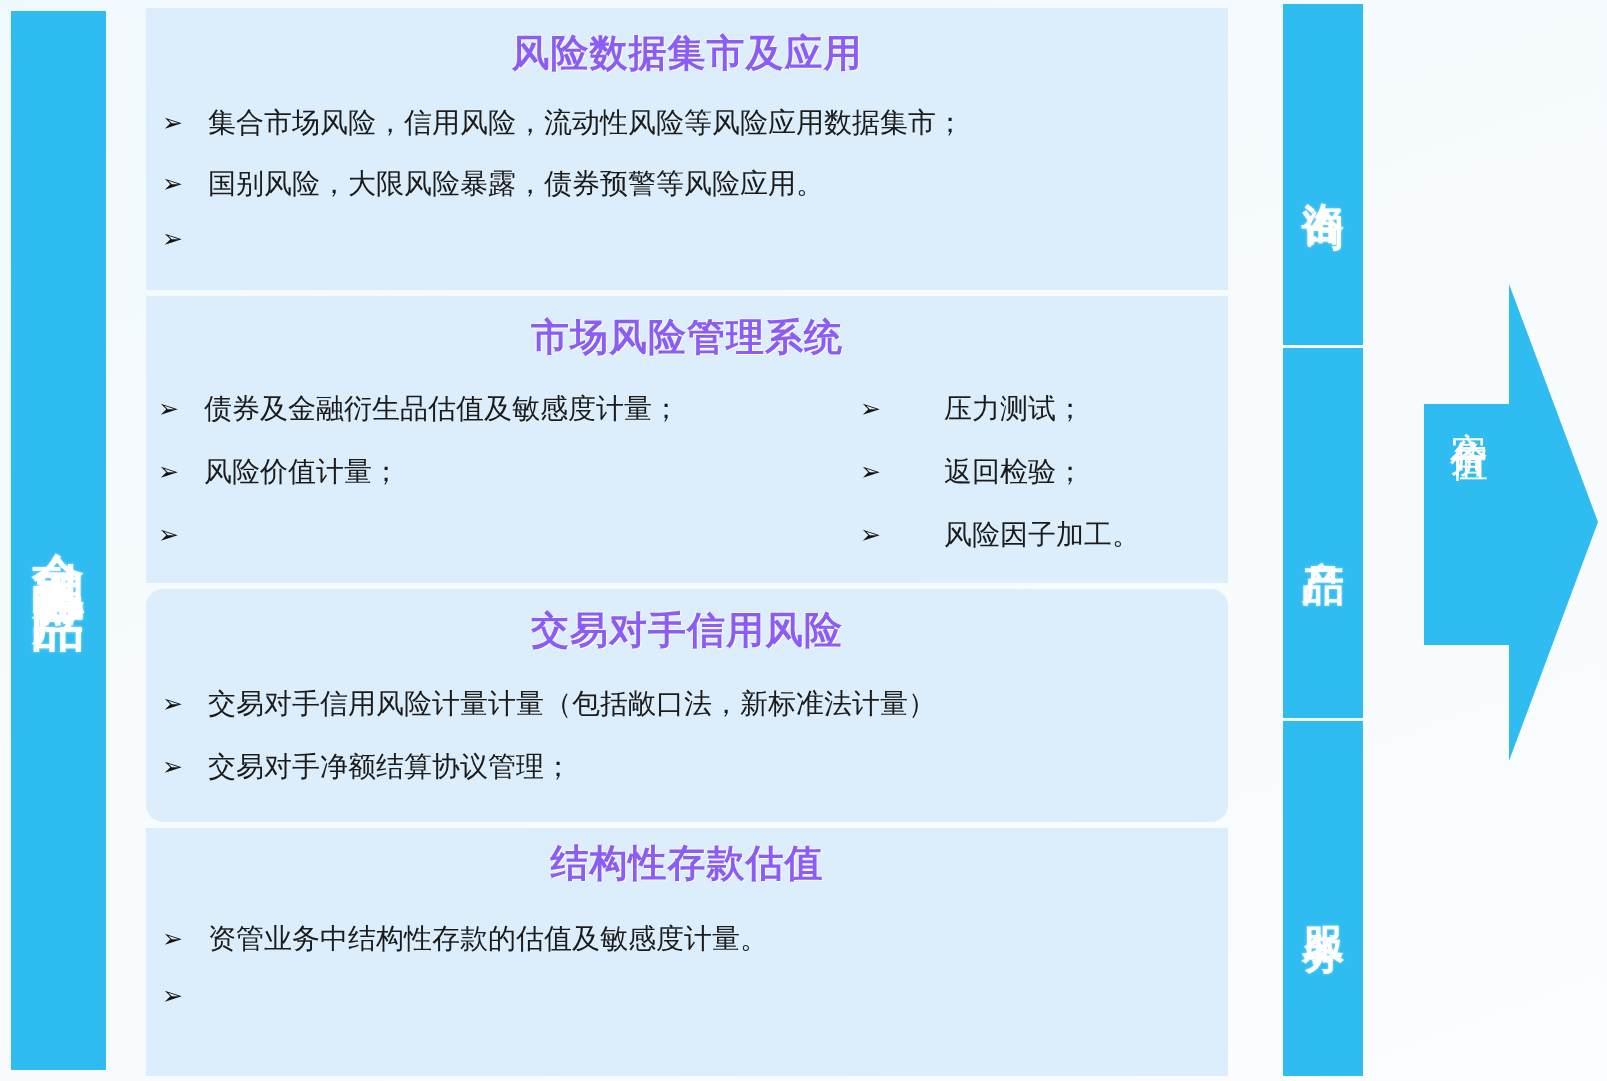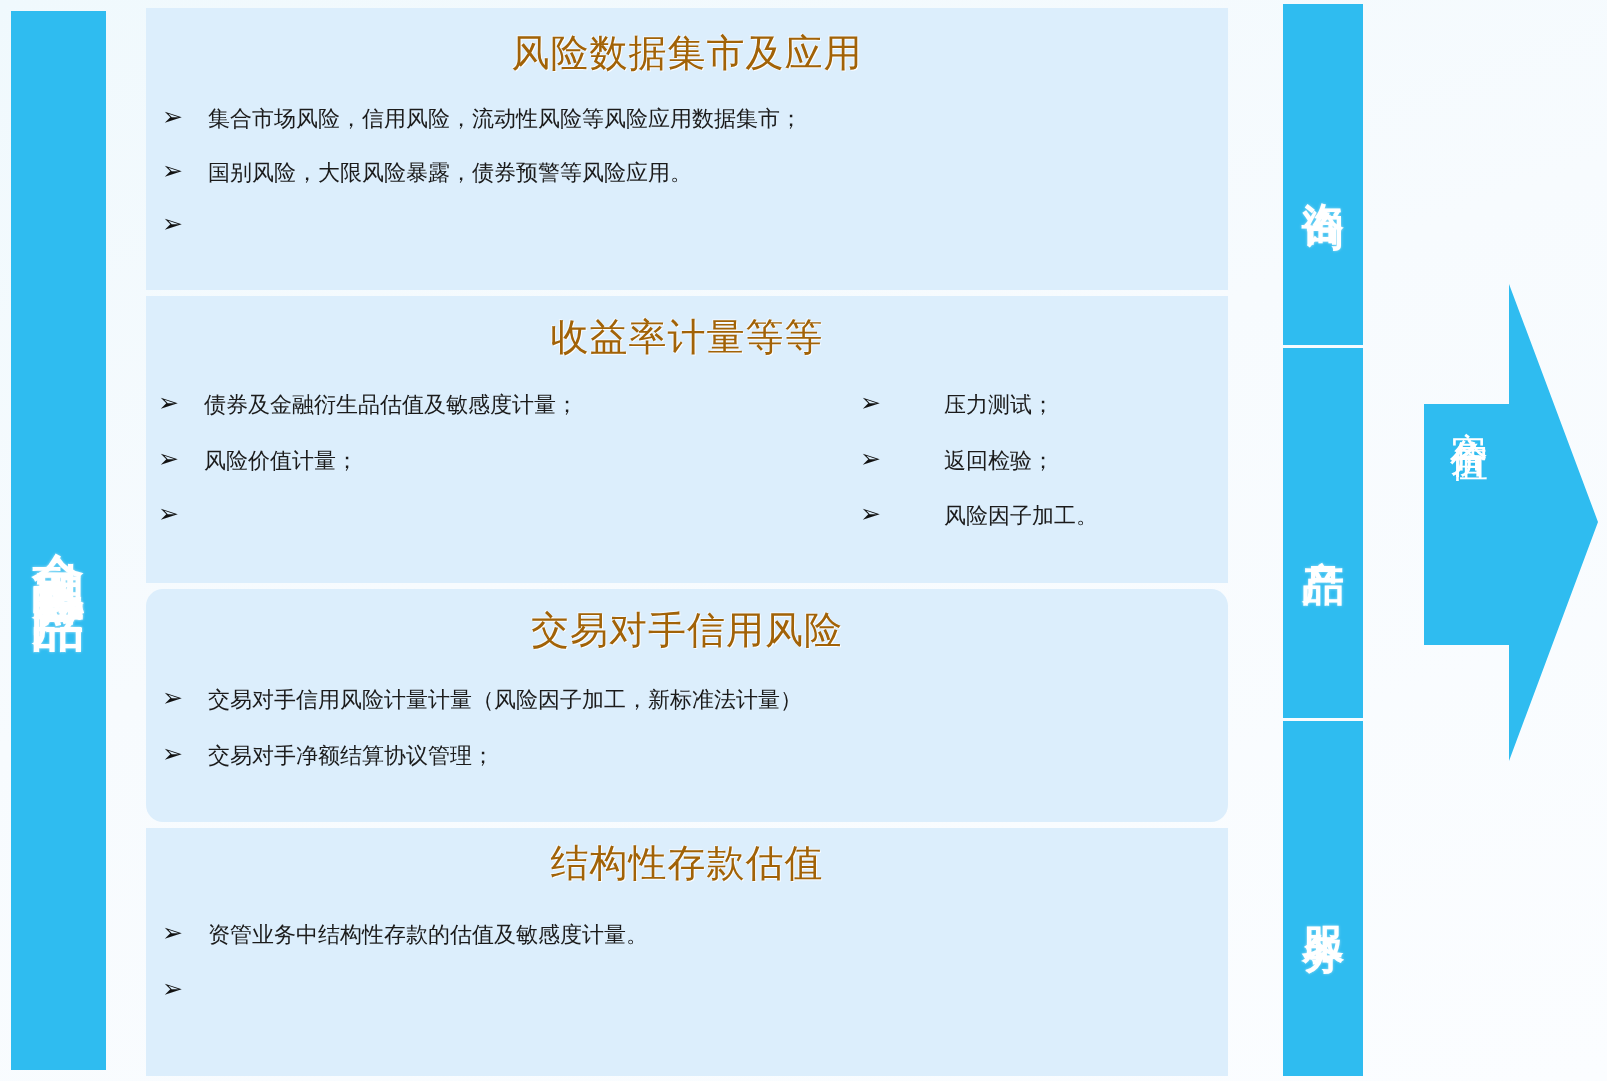--- a/index.html
+++ b/index.html
@@ -46,22 +46,22 @@
     height: 1072px;
   }
   .section {
     position: absolute;
     left: 0;
     width: 1082px;
     background: #dceefc;
   }
   .section-title {
     text-align: center;
-    color: #a16207;
-    font-weight: normal;
+    color: #8b5cf6;
+    font-weight: bold;
     font-size: 38px;
     letter-spacing: 1px;
     text-shadow:
        0 0 1px #ffffff,
        1px 1px 0 rgba(255,255,255,0.85),
       -1px -1px 0 rgba(255,255,255,0.55);
   }
   .bullets {
     padding: 0 0 0 6px;
   }
@@ -78,21 +78,21 @@
     flex: 0 0 46px;
     text-align: left;
     color: #111111;
     font-size: 25px;
     font-family: "DejaVu Sans", sans-serif;
     line-height: 1;
     transform: translateY(-1px);
   }
   .btext {
     color: #1b1b1b;
-    font-size: 22px;
+    font-size: 28px;
     line-height: 1.25;
     white-space: nowrap;
     font-family: Liberation Serif, serif;
   }
 
   
   #section-1 { top: 4px; height: 282px; }
   #section-1 .section-title { margin-top: 20px; }
   #section-1 .bullets { margin-top: 26px; }
   #section-1 .bullet-row { margin-bottom: 26px; padding-left: 10px; }
@@ -199,21 +199,21 @@
         <span class="marker">➢</span>
         <span class="btext">国别风险，大限风险暴露，债券预警等风险应用。</span>
       </div>
       <div class="bullet-row">
         <span class="marker">➢</span>
       </div>
     </div>
   </div>
 
   <div class="section" id="section-2">
-    <div class="section-title">收益率计量等等</div>
+    <div class="section-title">市场风险管理系统</div>
     <div class="bullets">
       <div class="bullet-row">
         <div class="bullet-col col-left">
           <span class="marker">➢</span>
           <span class="btext">债券及金融衍生品估值及敏感度计量；</span>
         </div>
         <div class="bullet-col col-right">
           <span class="marker">➢</span>
           <span class="btext">压力测试；</span>
         </div>
@@ -238,21 +238,21 @@
         </div>
       </div>
     </div>
   </div>
 
   <div class="section" id="section-3">
     <div class="section-title">交易对手信用风险</div>
     <div class="bullets">
       <div class="bullet-row">
         <span class="marker">➢</span>
-        <span class="btext">交易对手信用风险计量计量（风险因子加工，新标准法计量）</span>
+        <span class="btext">交易对手信用风险计量计量（包括敞口法，新标准法计量）</span>
       </div>
       <div class="bullet-row">
         <span class="marker">➢</span>
         <span class="btext">交易对手净额结算协议管理；</span>
       </div>
     </div>
   </div>
 
   <div class="section" id="section-4">
     <div class="section-title">结构性存款估值</div>

